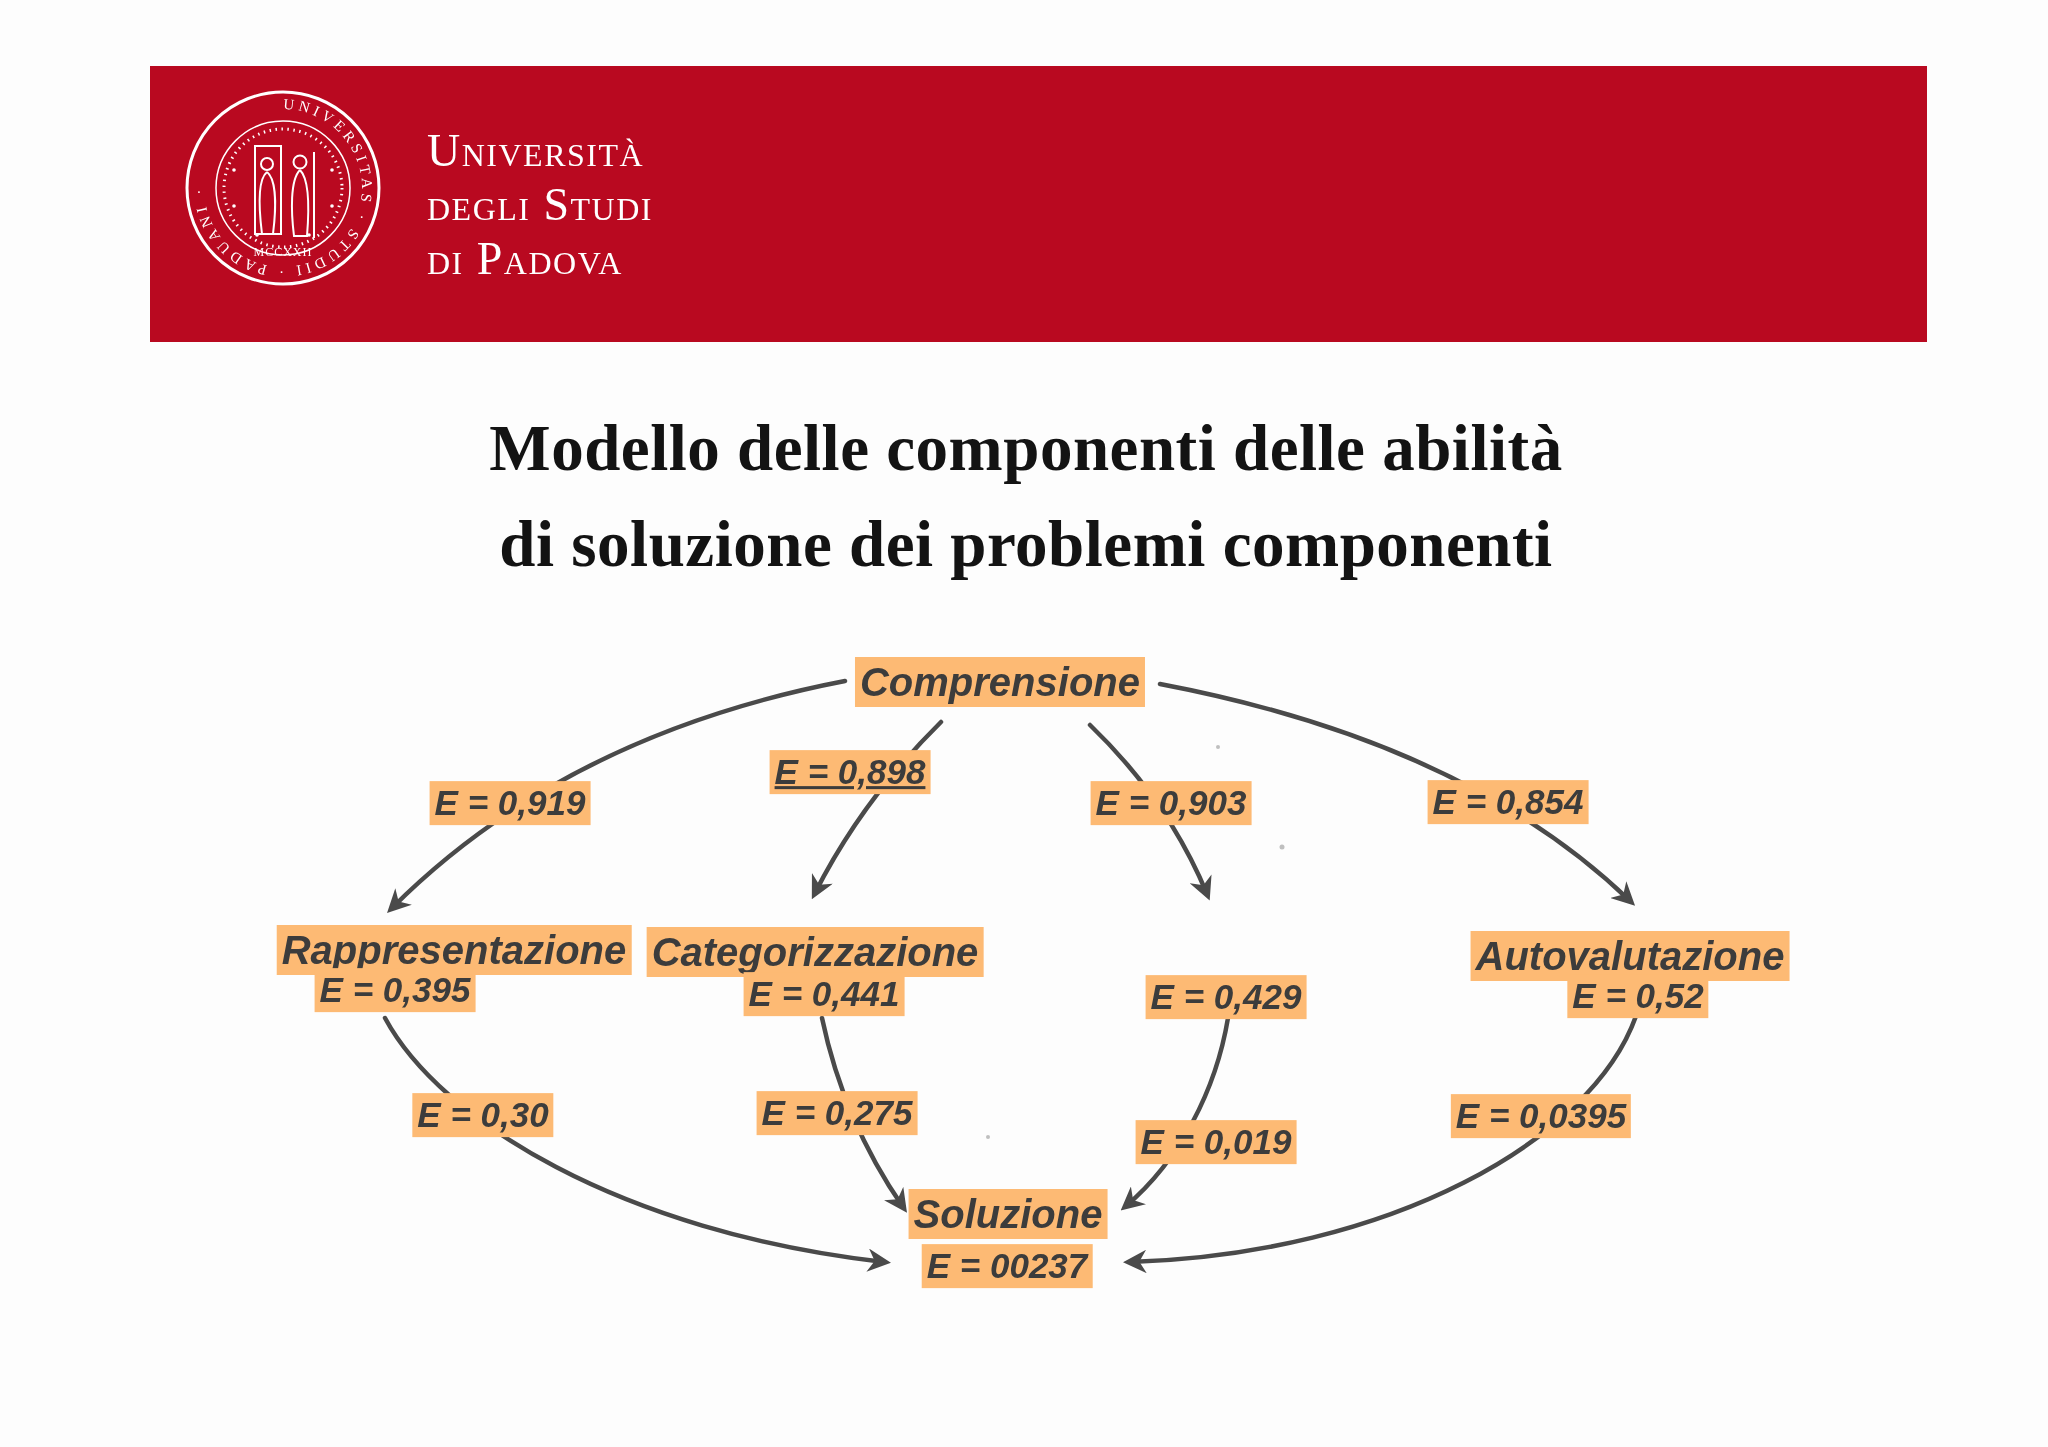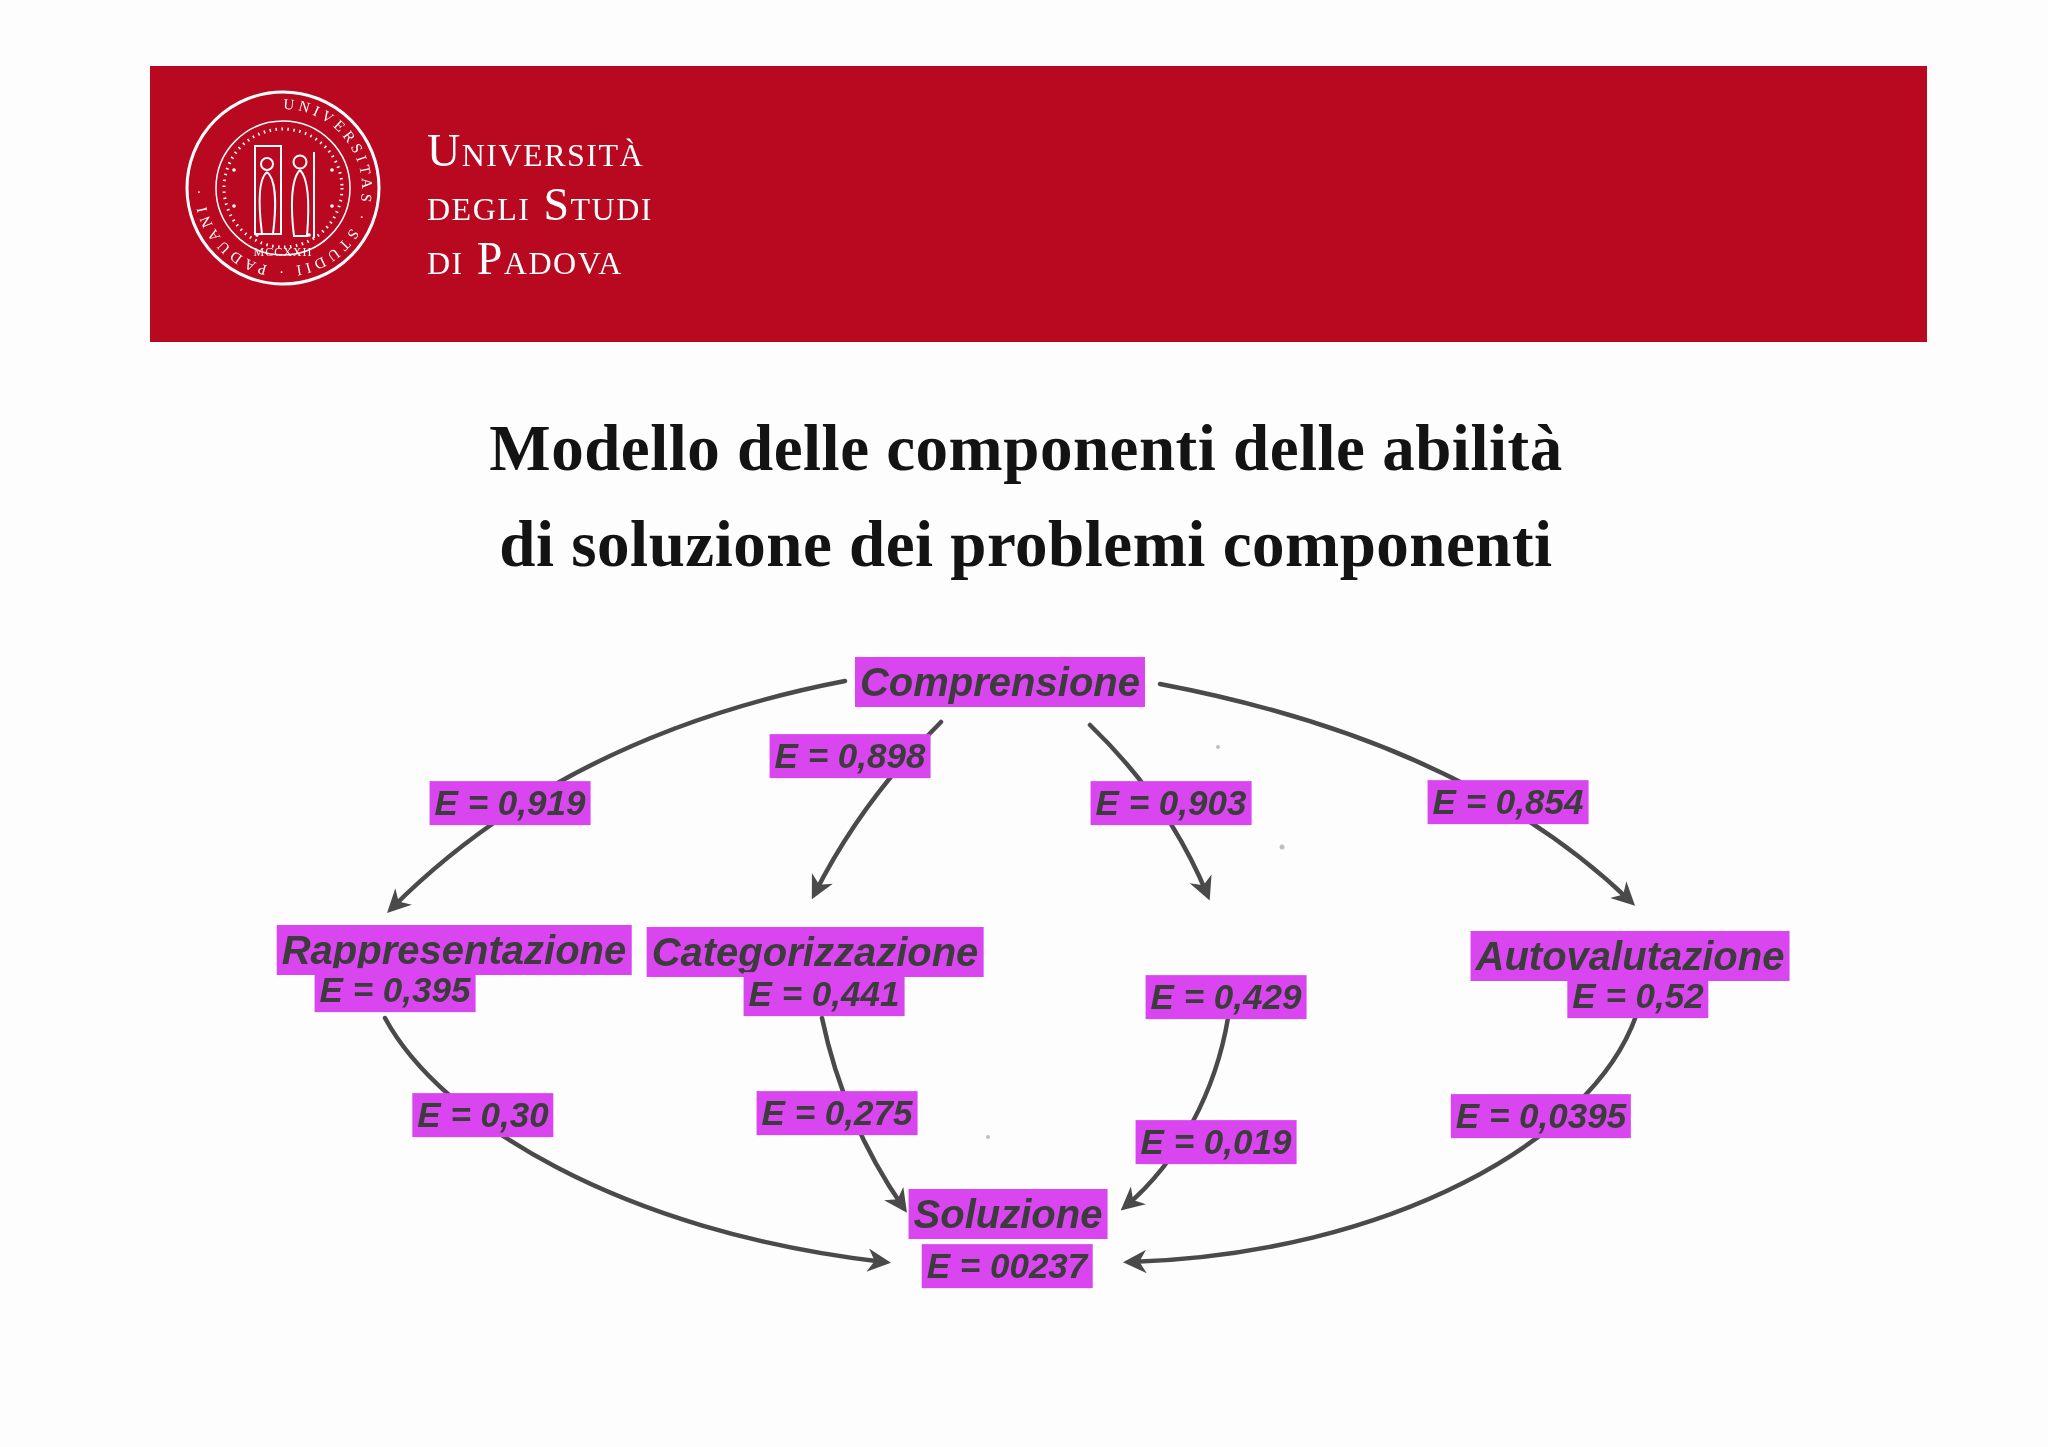--- a/index.html
+++ b/index.html
@@ -27,21 +27,21 @@
     font-family:"Liberation Serif",serif; font-weight:bold;
     font-size:65px; line-height:96px; letter-spacing:0.5px;
     margin:2px;
   }
   
   .arrows{ position:absolute; left:0; top:0; width:2048px; height:1447px; }
   .lbl{
     position:absolute; transform:translate(-50%,-50%);
     white-space:nowrap; color:#3c3c3c;
     font:italic 700 35px/1.25 "Liberation Sans",sans-serif;
-    background:#d946ef; padding:0 5px;
+    background:#fdba74; padding:0 5px;
   }
   .node{ font-size:40px; }
 </style>
 </head>
 <body>
 
 <div class="slide">
 
   <div class="banner">
 
@@ -109,21 +109,21 @@
     <g fill="#8d8d8d" opacity="0.55">
       <circle cx="1218" cy="747" r="2"></circle>
       <circle cx="1282" cy="847" r="2.5"></circle>
       <circle cx="988" cy="1137" r="2"></circle>
     </g>
   </svg>
 
   <div class="lbl node" style="left:1000px; top:682px;">Comprensione</div>
 
   <div class="lbl" style="left:510px;  top:803px;">E = 0,919</div>
-  <div class="lbl" style="left:850px;  top:756px;">E = 0,898</div>
+  <div class="lbl" style="left:850px;  top:772px;text-decoration:underline;">E = 0,898</div>
   <div class="lbl" style="left:1171px; top:803px;">E = 0,903</div>
   <div class="lbl" style="left:1508px; top:802px;">E = 0,854</div>
 
   <div class="lbl node" style="left:815px;  top:952px;">Categorizzazione</div>
   <div class="lbl node" style="left:454px;  top:950px;">Rappresentazione</div>
   <div class="lbl node" style="left:1630px; top:956px;">Autovalutazione</div>
 
   <div class="lbl" style="left:395px;  top:990px;text-align:right;">E = 0,395</div>
   <div class="lbl" style="left:824px;  top:994px;">E = 0,441</div>
   <div class="lbl" style="left:1226px; top:997px;">E = 0,429</div>

